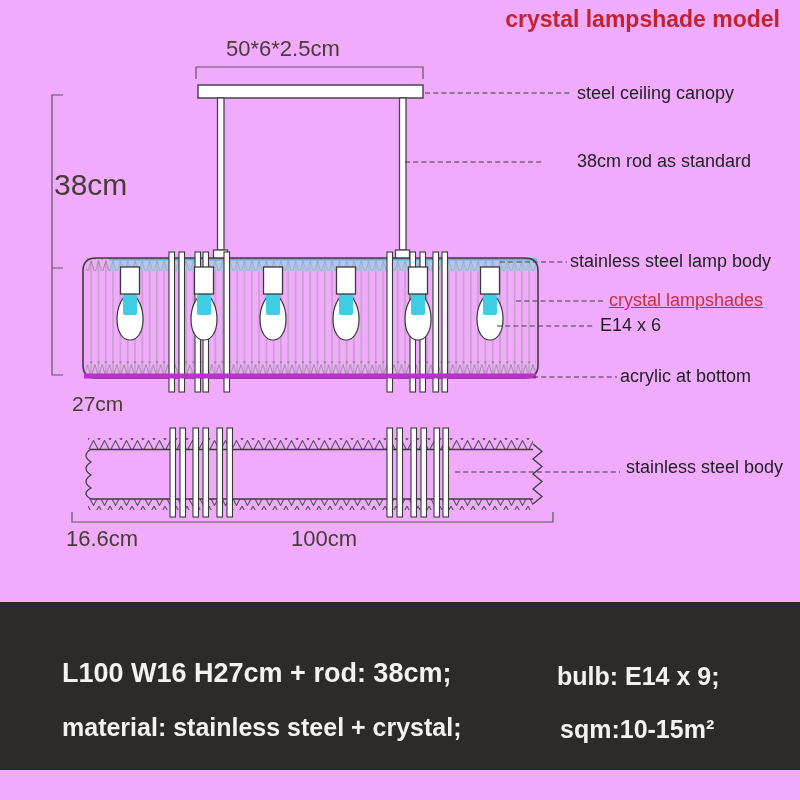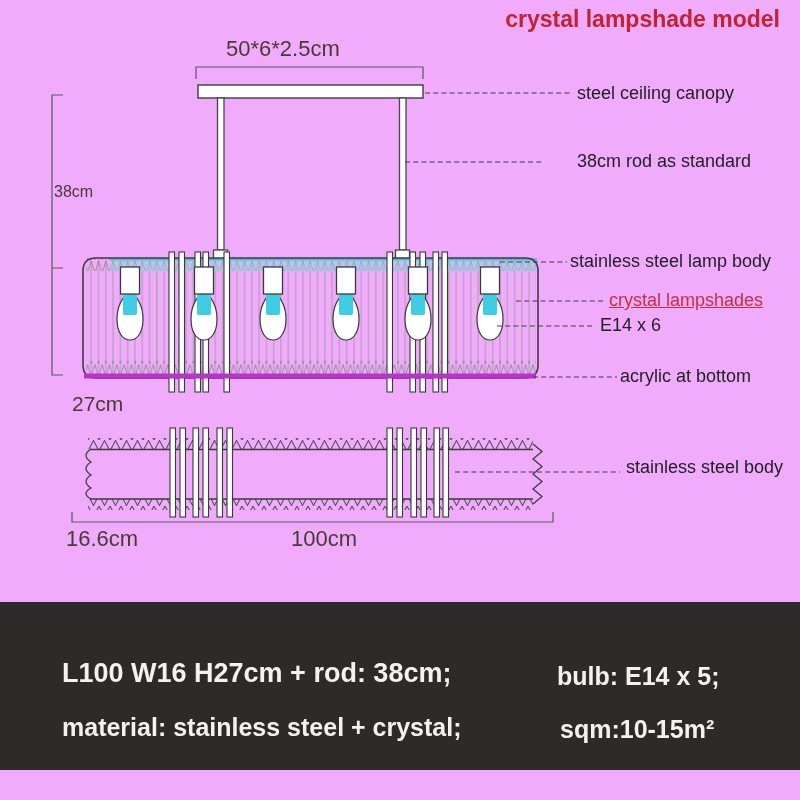--- a/index.html
+++ b/index.html
@@ -126,33 +126,33 @@
       <line x1="516" y1="301" x2="604" y2="301"></line>
       <line x1="497" y1="326" x2="594" y2="326"></line>
       <line x1="533" y1="377" x2="617" y2="377"></line>
       <line x1="455" y1="472" x2="620" y2="472"></line>
     </g>
   </svg>
 
   <div class="txt title" style="right:20px;top:6px;">crystal lampshade model</div>
 
   <div class="txt dim" style="left:226px;top:36px;font-size:22px;">50*6*2.5cm</div>
-  <div class="txt dim" style="left:54px;top:168px;font-size:16px;margin-top:15px;">38cm</div>
+  <div class="txt dim" style="left:54px;top:168px;font-size:30px;">38cm</div>
   <div class="txt dim" style="left:72px;top:392px;">27cm</div>
   <div class="txt dim" style="left:66px;top:526px;font-size:22px;">16.6cm</div>
   <div class="txt dim" style="left:291px;top:526px;font-size:22px;">100cm</div>
 
   <div class="txt lbl" style="left:577px;top:83px;">steel ceiling canopy</div>
   <div class="txt lbl" style="left:549px;top:151px;margin-left:28px;">38cm rod as standard</div>
   <div class="txt lbl" style="left:570px;top:251px;">stainless steel lamp body</div>
   <div class="txt lbl lbl-red" style="left:609px;top:290px;text-decoration:underline;">crystal lampshades</div>
   <div class="txt lbl" style="left:600px;top:315px;">E14 x 6</div>
   <div class="txt lbl" style="left:620px;top:366px;">acrylic at bottom</div>
   <div class="txt lbl" style="left:626px;top:457px;">stainless steel body</div>
 
   <div id="footer">
     <div class="spec" style="left:62px;top:56px;font-size:27px;">L100 W16 H27cm + rod: 38cm;</div>
-    <div class="spec" style="left:557px;top:60px;font-size:25px;">bulb: E14 x 5;</div>
+    <div class="spec" style="left:557px;top:60px;font-size:25px;">bulb: E14 x 9;</div>
     <div class="spec" style="left:62px;top:111px;font-size:25px;">material: stainless steel + crystal;</div>
     <div class="spec" style="left:560px;top:113px;font-size:25px;">sqm:10-15m²</div>
   </div>
 
 </div>
 
 </body></html>

